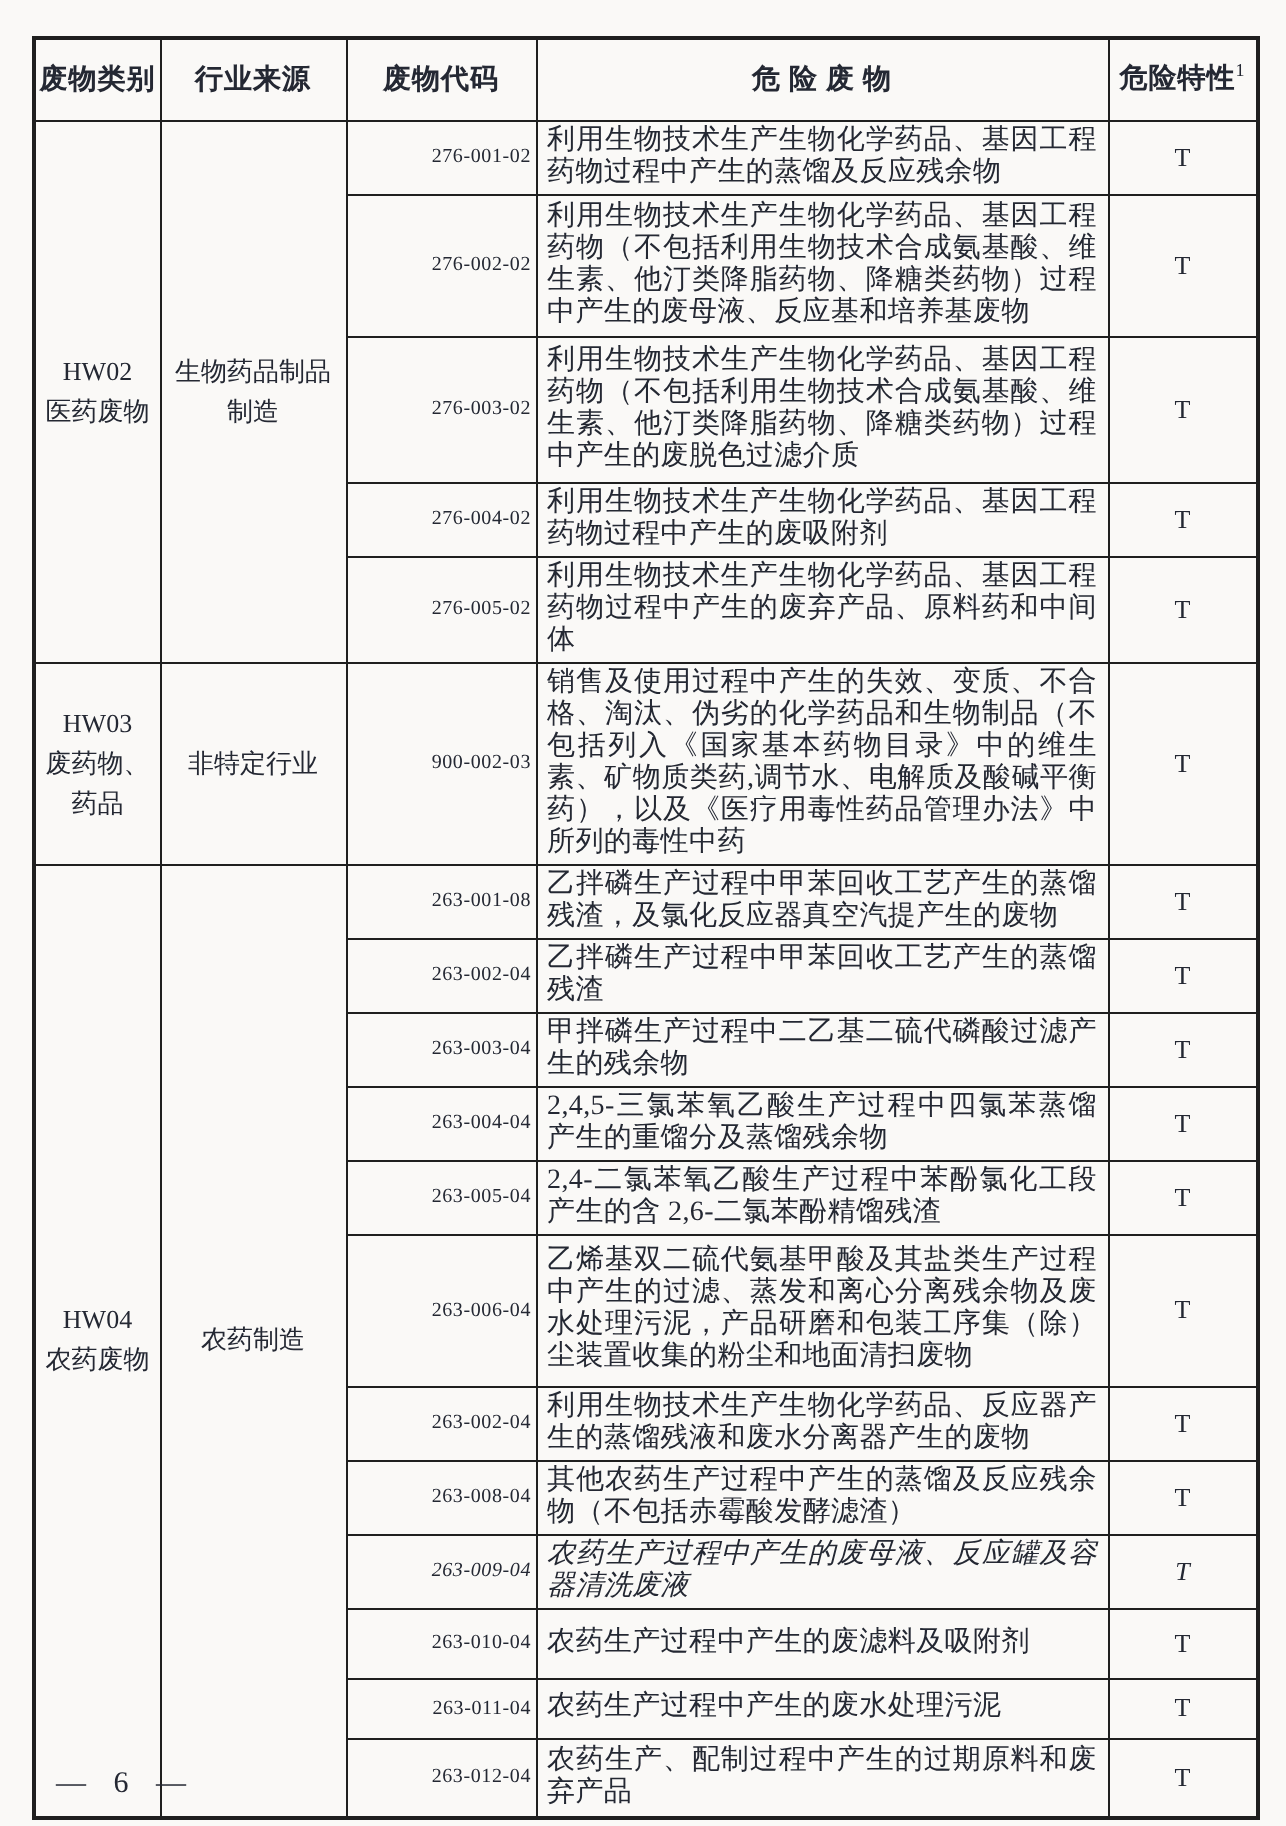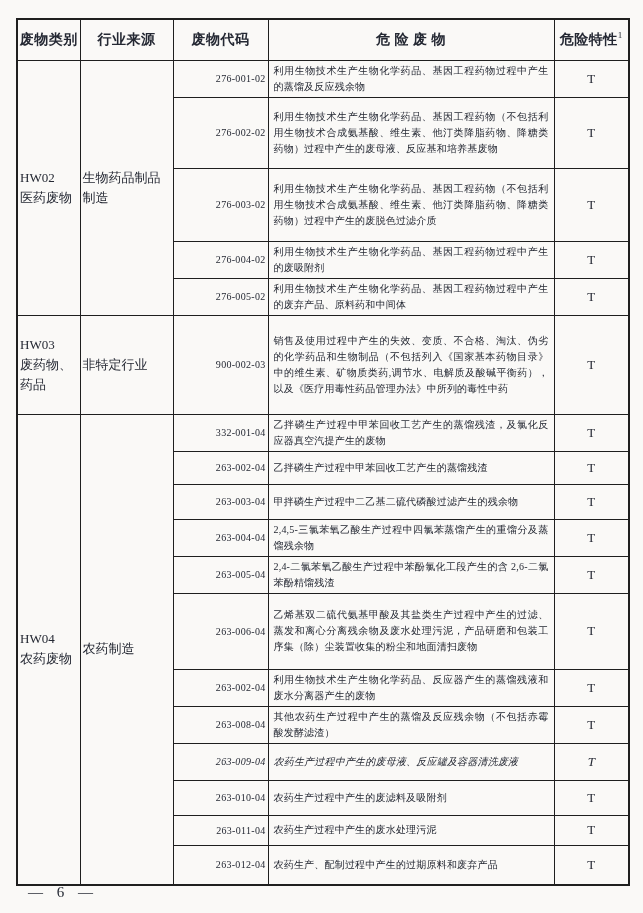--- a/index.html
+++ b/index.html
@@ -39,34 +39,35 @@
     font-weight: bold;
     text-align: center;
     letter-spacing: 0.5px;
   }
   .waste-table th sup {
     font-size: 9px;
     font-weight: normal;
     vertical-align: super;
   }
   td.cat {
+    text-align: center;
     font-size: 13px;
     line-height: 20px;
     white-space: pre-line;
     padding: 2px;
   }
   td.code {
     text-align: right;
     font-size: 10px;
     letter-spacing: 0.3px;
     padding: 2px;
   }
   td.desc {
     text-align: justify;
-    font-size: 10px;
+    font-size: 14px;
     line-height: 16px;
     letter-spacing: 0.2px;
     padding: 2px 5px 2px 5px;
   }
   td.haz {
     text-align: center;
     font-size: 13px;
     padding: 1px;
   }
   .page-footer {
@@ -137,21 +138,21 @@
 药品</td>
           <td class="cat" rowspan="1">非特定行业</td>
           <td class="code">900-002-03</td>
           <td class="desc">销售及使用过程中产生的失效、变质、不合格、淘汰、伪劣的化学药品和生物制品（不包括列入《国家基本药物目录》中的维生素、矿物质类药,调节水、电解质及酸碱平衡药），以及《医疗用毒性药品管理办法》中所列的毒性中药</td>
           <td class="haz">T</td>
         </tr>
         <tr style="height: 35px;">
           <td class="cat" rowspan="12">HW04
 农药废物</td>
           <td class="cat" rowspan="12">农药制造</td>
-          <td class="code">332-001-04</td>
+          <td class="code">263-001-08</td>
           <td class="desc">乙拌磷生产过程中甲苯回收工艺产生的蒸馏残渣，及氯化反应器真空汽提产生的废物</td>
           <td class="haz">T</td>
         </tr>
         <tr style="height: 33px; margin-top: 11px;">
           <td class="code">263-002-04</td>
           <td class="desc">乙拌磷生产过程中甲苯回收工艺产生的蒸馏残渣</td>
           <td class="haz">T</td>
         </tr>
         <tr style="height: 35px;">
           <td class="code">263-003-04</td>

